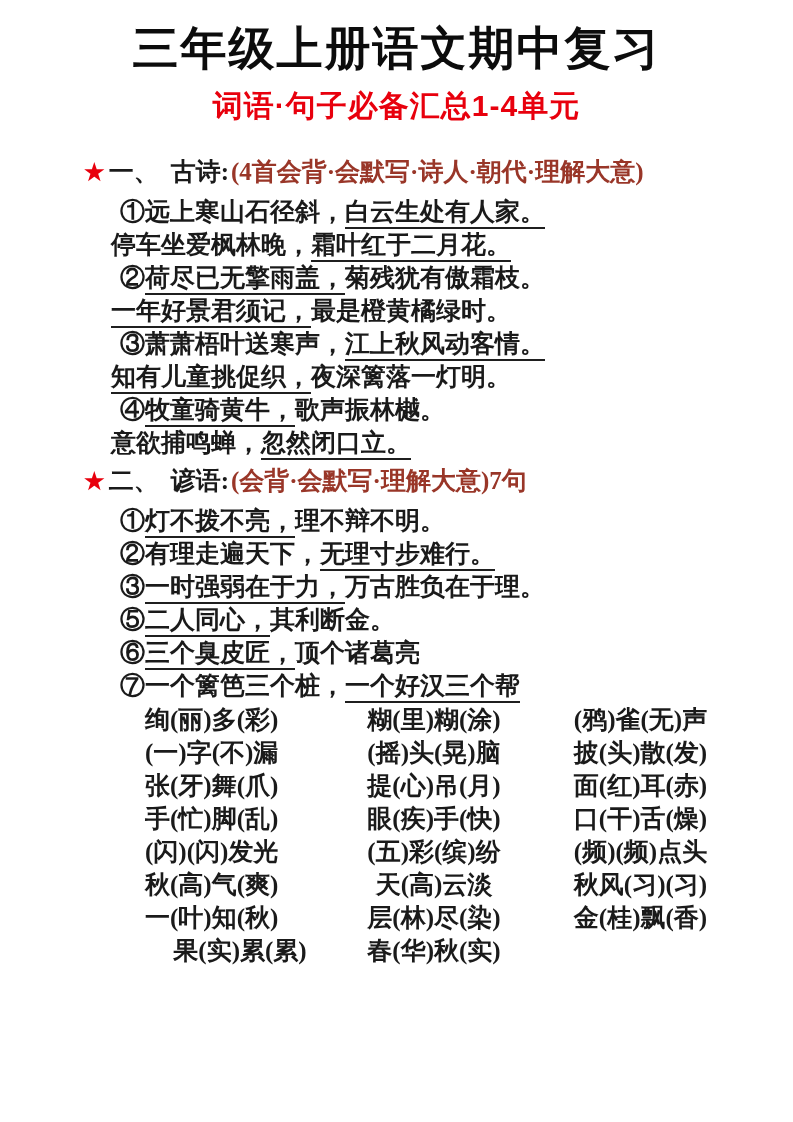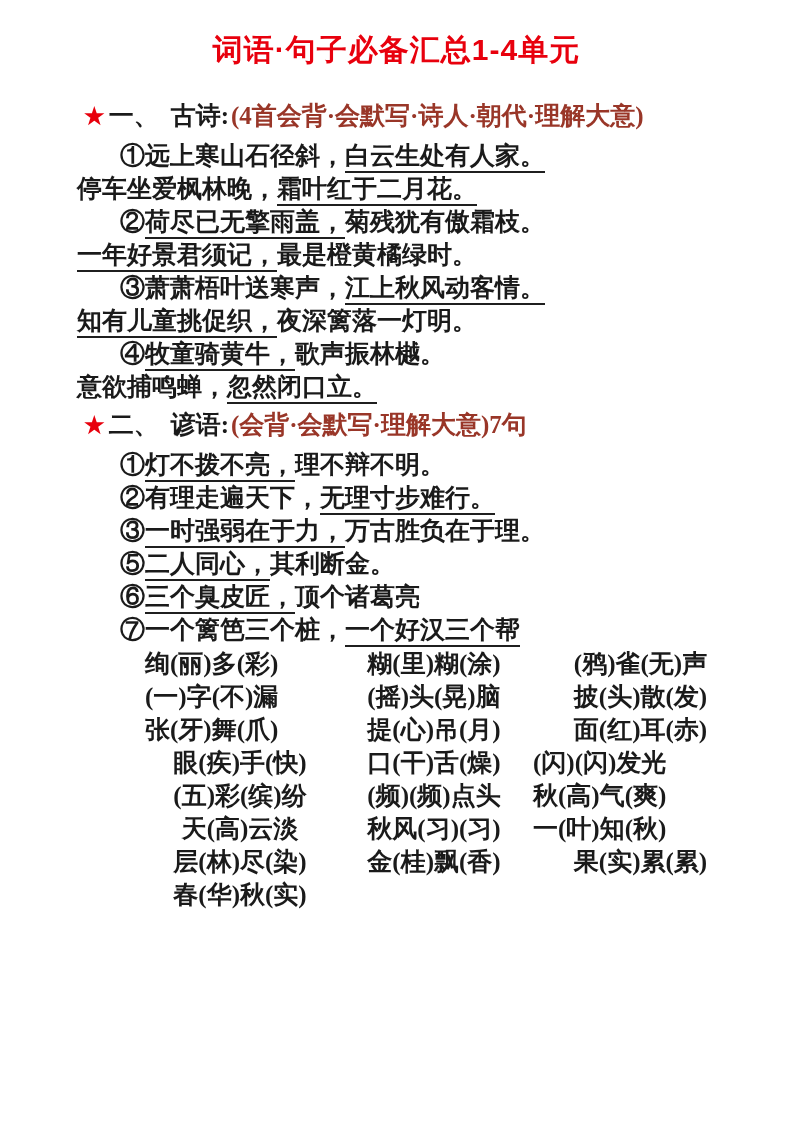--- a/index.html
+++ b/index.html
@@ -52,21 +52,21 @@
   .sec-title { margin-right: 2px; }
   .sec-annot { color: #993628; font-weight: 700; }
 
   .line {
     padding-left: 120px;
     font-size: 25px;
     line-height: 33px;
     font-weight: 600;
     white-space: nowrap;
   }
-  .line.cont { padding-left: 77px; }
+  .line.cont { padding-left: 111px; }
   .seg { display: inline; }
   .seg.u {
     border-bottom: 2px solid #1f1f1f;
     padding-bottom: 2px;
   }
 
   .word-grid {
     margin-left: 145px;
     margin-top: 1px;
     display: grid;
@@ -77,20 +77,21 @@
   }
   .word-cell { white-space: nowrap; }
   .word-cell.c0 { text-align: left; }
   .word-cell.c1 { text-align: center; }
   .word-cell.c2 { text-align: center; }
 </style>
 </head>
 <body>
 
 <div class="page">
+  <h1 class="doc-title">三年级上册语文期中复习</h1>
   <h2 class="doc-subtitle">词语·句子必备汇总1-4单元</h2>
   <main class="sections" id="sections">
       <section class="section">
         <div class="sec-header"><span class="star">★</span><span class="sec-num">一、</span><span class="sec-title">古诗:</span><span class="sec-annot">(4首会背·会默写·诗人·朝代·理解大意)</span></div>
         <div class="line"><span class="seg">①远上寒山石径斜，</span><span class="seg u">白云生处有人家。</span></div>
         <div class="line cont"><span class="seg">停车坐爱枫林晚，</span><span class="seg u">霜叶红于二月花。</span></div>
         <div class="line"><span class="seg">②</span><span class="seg u">荷尽已无擎雨盖，</span><span class="seg">菊残犹有傲霜枝。</span></div>
         <div class="line cont"><span class="seg u">一年好景君须记，</span><span class="seg">最是橙黄橘绿时。</span></div>
         <div class="line"><span class="seg">③萧萧梧叶送寒声，</span><span class="seg u">江上秋风动客情。</span></div>
         <div class="line cont"><span class="seg u">知有儿童挑促织，</span><span class="seg">夜深篱落一灯明。</span></div>
@@ -110,20 +111,21 @@
         <div class="word-grid">
           <div class="word-cell c0">绚(丽)多(彩)</div>
           <div class="word-cell c1">糊(里)糊(涂)</div>
           <div class="word-cell c2">(鸦)雀(无)声</div>
           <div class="word-cell c0">(一)字(不)漏</div>
           <div class="word-cell c1">(摇)头(晃)脑</div>
           <div class="word-cell c2">披(头)散(发)</div>
           <div class="word-cell c0">张(牙)舞(爪)</div>
           <div class="word-cell c1">提(心)吊(月)</div>
           <div class="word-cell c2">面(红)耳(赤)</div>
+          <div class="word-cell c0">手(忙)脚(乱)</div>
           <div class="word-cell c1">眼(疾)手(快)</div>
           <div class="word-cell c2">口(干)舌(燥)</div>
           <div class="word-cell c0">(闪)(闪)发光</div>
           <div class="word-cell c1">(五)彩(缤)纷</div>
           <div class="word-cell c2">(频)(频)点头</div>
           <div class="word-cell c0">秋(高)气(爽)</div>
           <div class="word-cell c1">天(高)云淡</div>
           <div class="word-cell c2">秋风(习)(习)</div>
           <div class="word-cell c0">一(叶)知(秋)</div>
           <div class="word-cell c2">层(林)尽(染)</div>

